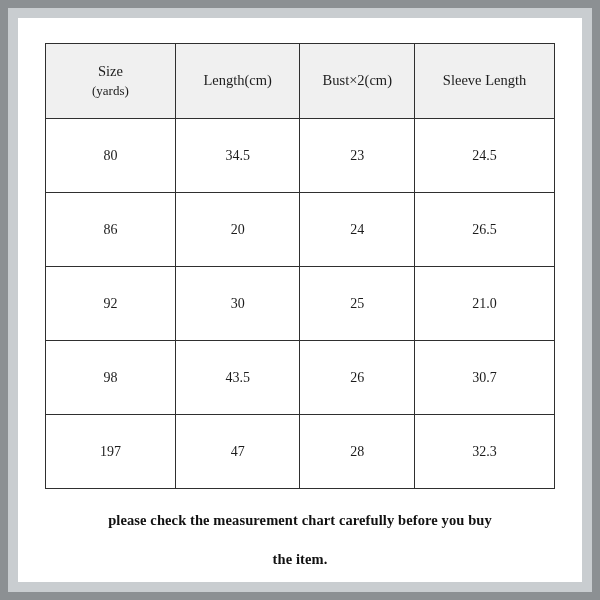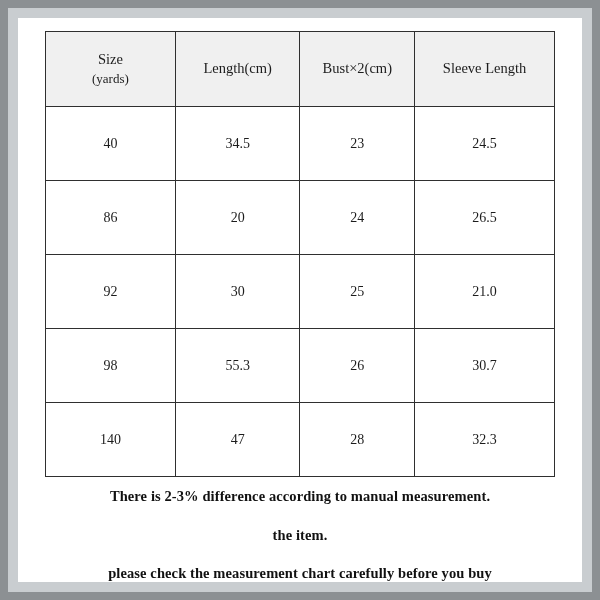--- a/index.html
+++ b/index.html
@@ -49,21 +49,21 @@
     position: absolute;
     left: 31px;
     top: 31px;
     width: 538px;
     height: 538px;
     box-sizing: border-box;
   }
   table.size-table {
     border-collapse: collapse;
     width: 510px;
-    margin: 0 auto;
+    margin: 12px auto;
     table-layout: fixed;
   }
   table.size-table td, table.size-table th {
     border: 1px solid #2f2f2f;
     text-align: center;
     vertical-align: middle;
     color: #1c1c1c;
     font-weight: normal;
     font-size: 14px;
     height: 73px;
@@ -119,52 +119,51 @@
             <span>Size</span>
             <span class="head-sub">(yards)</span>
           </th>
           <th class="col-len">Length(cm)</th>
           <th class="col-bust">Bust×2(cm)</th>
           <th class="col-sleeve">Sleeve Length</th>
         </tr>
       </thead>
       <tbody>
         <tr>
-          <td>40</td>
+          <td>80</td>
           <td>34.5</td>
           <td>23</td>
           <td>24.5</td>
         </tr>
         <tr>
           <td>86</td>
           <td>20</td>
           <td>24</td>
           <td>26.5</td>
         </tr>
         <tr>
           <td>92</td>
           <td>30</td>
           <td>25</td>
           <td>21.0</td>
         </tr>
         <tr>
           <td>98</td>
-          <td>55.3</td>
+          <td>43.5</td>
           <td>26</td>
           <td>30.7</td>
         </tr>
         <tr>
-          <td>140</td>
+          <td>197</td>
           <td>47</td>
           <td>28</td>
           <td>32.3</td>
         </tr>
       </tbody>
     </table>
 
     <div class="notes">
-      <p class="note-line">There is 2-3% difference according to manual measurement.</p>
+      <p class="note-line">please check the measurement chart carefully before you buy</p>
       <p class="note-line">the item.</p>
-      <p class="note-line">please check the measurement chart carefully before you buy</p>
     </div>
 
   </div>
 </div>
 
 </body></html>

